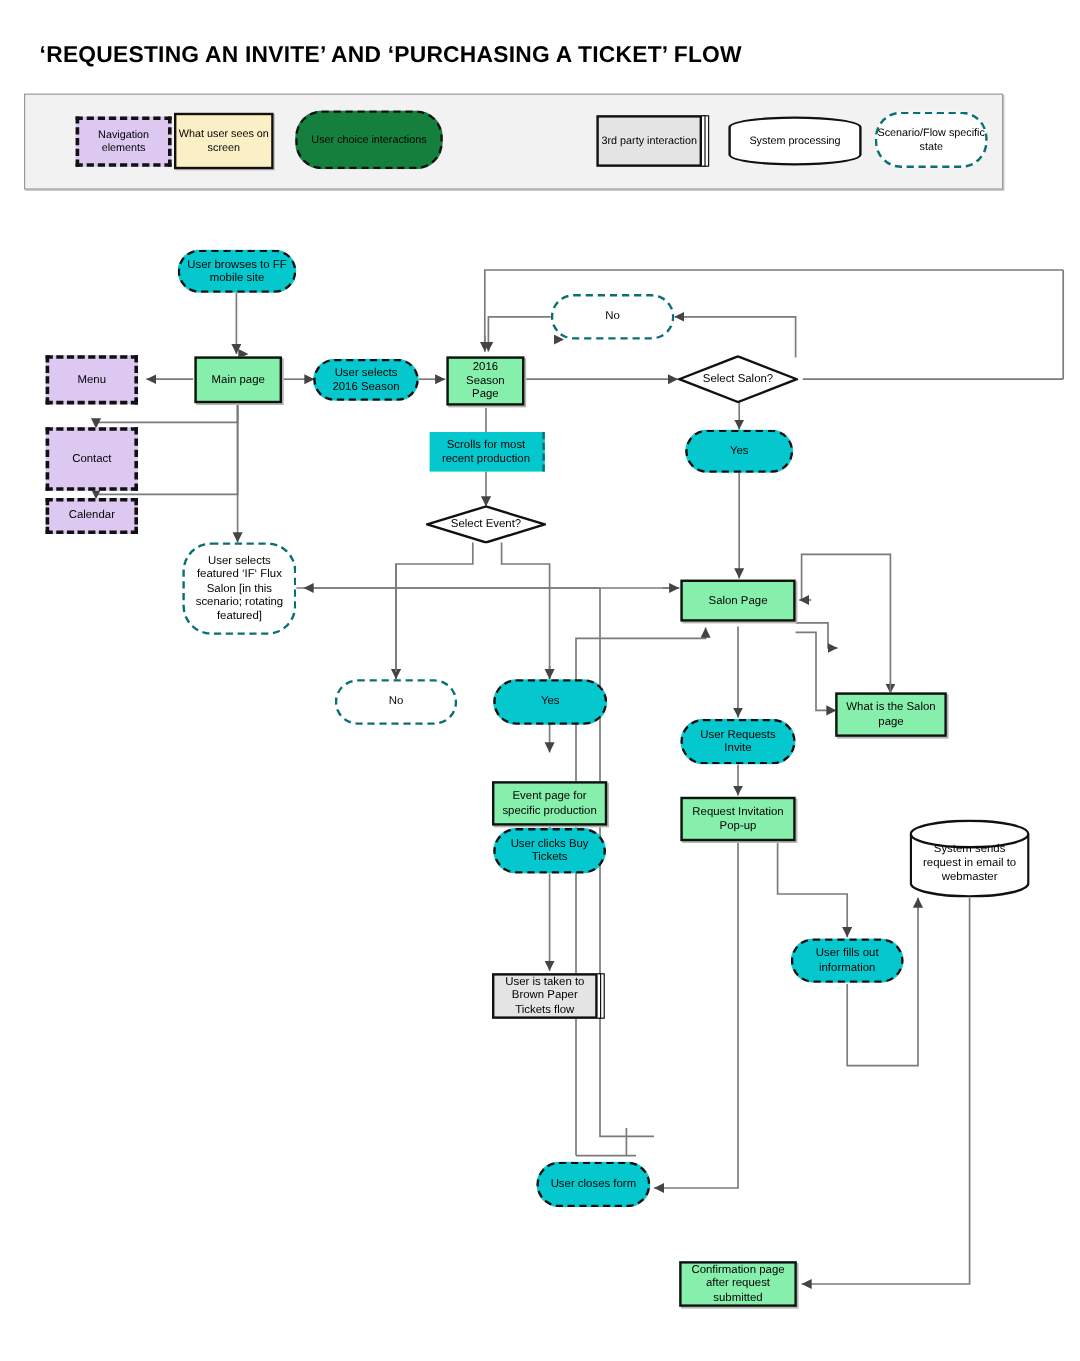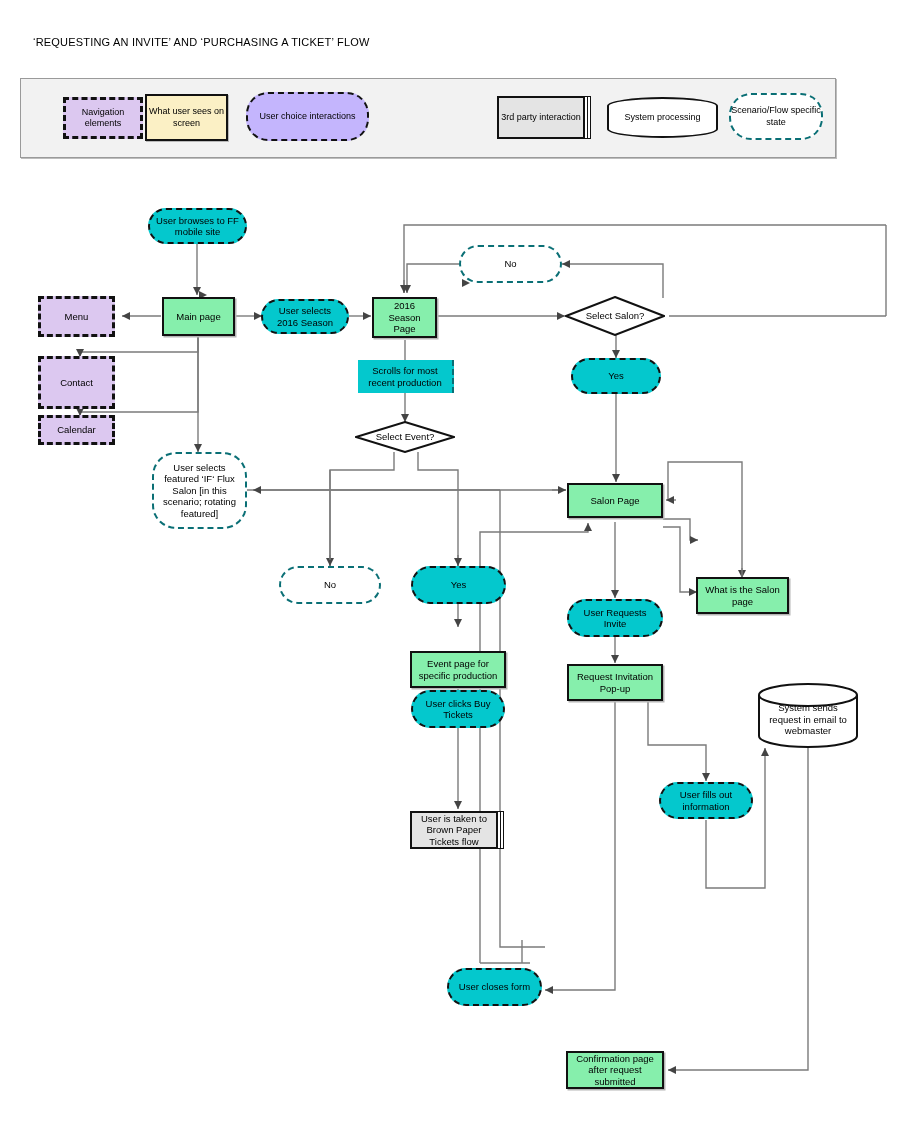--- a/index.html
+++ b/index.html
@@ -3,34 +3,34 @@
 <meta charset="utf-8">
 <style>
   html,body{margin:0;padding:0;background:#ffffff;}
   body{
     width:900px;height:1134px;position:relative;overflow:hidden;
     font-family:"Liberation Sans","DejaVu Sans",sans-serif;
     color:#000;
   }
   #title{
     position:absolute;left:33px;top:36px;
-    font-size:11px;font-weight:normal;letter-spacing:.2px;
+    font-size:19px;font-weight:bold;letter-spacing:.2px;
     white-space:nowrap;
   }
   
   #legend{
     position:absolute;left:20px;top:78px;width:814px;height:78px;
     background:#f2f2f2;border:1px solid #9a9a9a;
     box-shadow:1px 1px 0 #bdbdbd;
   }
   .lg{position:absolute;display:flex;align-items:center;justify-content:center;
       text-align:center;font-size:9px;line-height:11.5px;box-sizing:border-box;}
   .lg-nav{background:#dcc8f0;border:3px dashed #111;}
   .lg-screen{background:#fbf0c5;border:2px solid #111;box-shadow:1px 1px 0 #b9b9b9;}
-  .lg-choice{background:#c4b5fd;border:2px dashed #111;border-radius:22px;}
+  .lg-choice{background:#15803d;border:2px dashed #111;border-radius:22px;}
   .lg-action{background:#04c8cd;border:2px dashed #04c8cd;}
   .lg-3rd{background:#e4e4e4;border:2px solid #111;box-shadow:3px 0 0 -1px #fff,3px 0 0 #111,6px 0 0 -1px #fff,6px 0 0 #111;}
   .lg-sys{background:#fff;border:2px solid #111;border-radius:50% / 22%;}
   .lg-scen{background:#fff;border:2px dashed #0a6f75;border-radius:22px;}
 
   
   #chart{position:absolute;left:0;top:0;width:900px;height:1134px;}
   #wires{position:absolute;left:0;top:0;width:900px;height:1134px;}
   .node{
     position:absolute;box-sizing:border-box;

